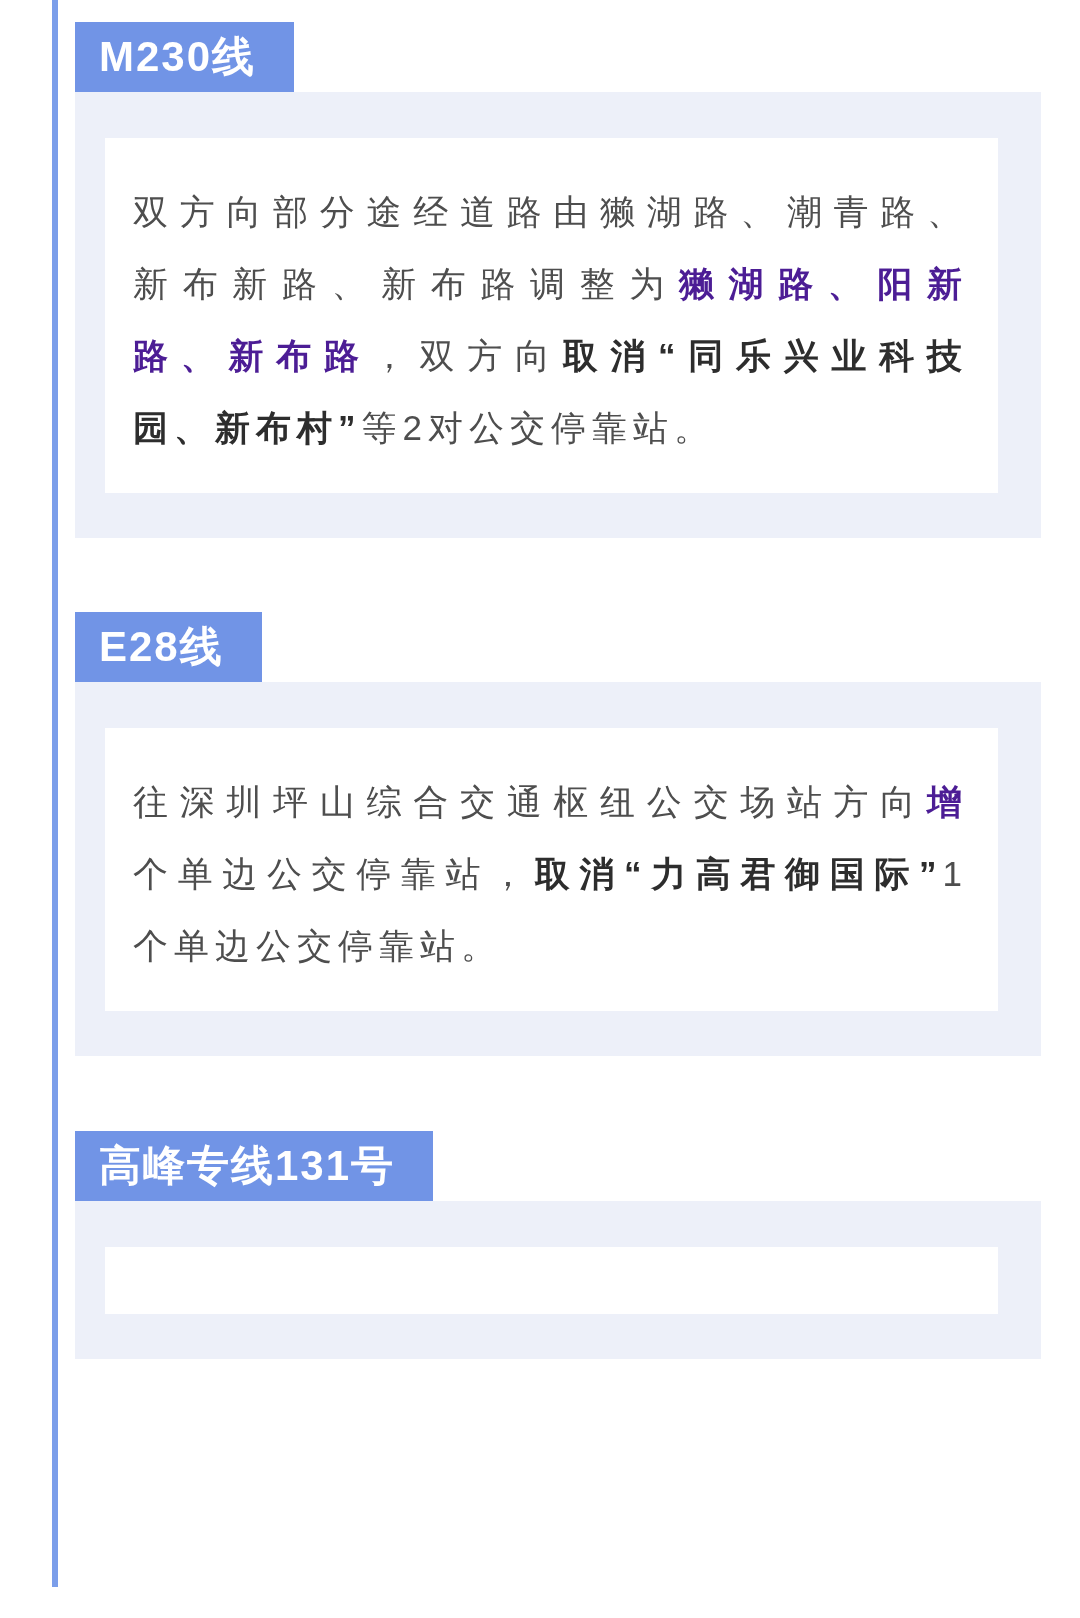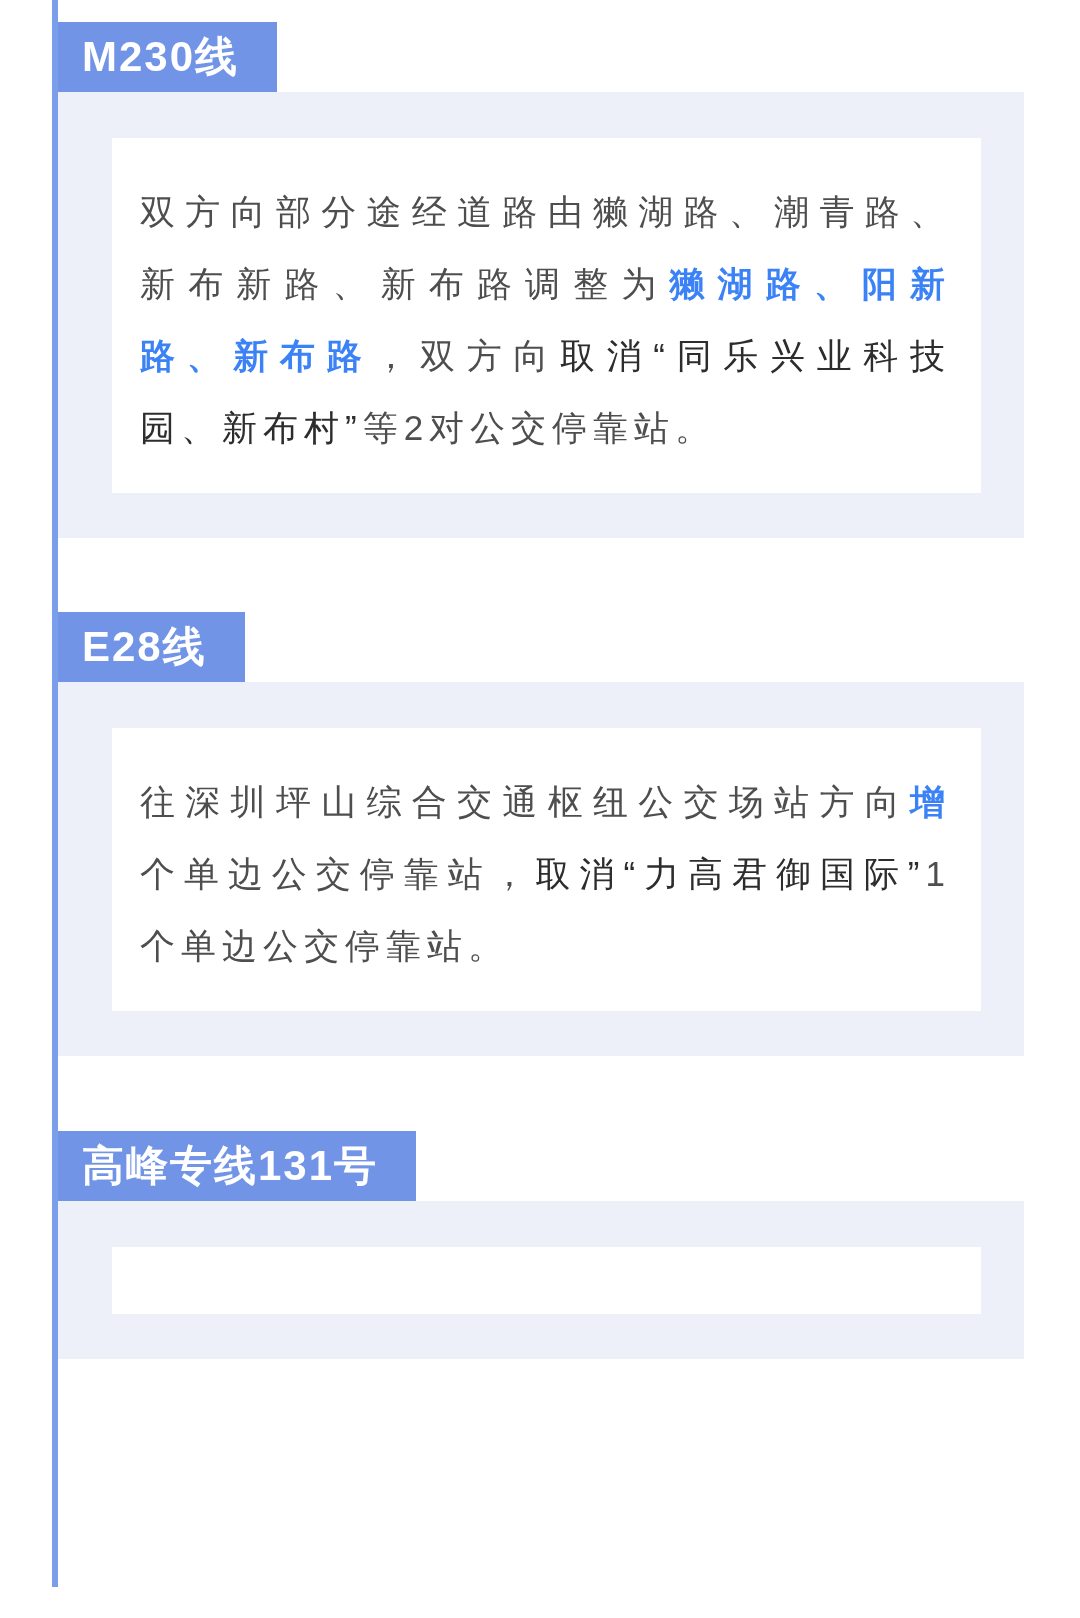--- a/index.html
+++ b/index.html
@@ -1,37 +1,37 @@
 <!DOCTYPE html>
 <html><head>
 <meta charset="utf-8">
 <style>
   html,body{margin:0;padding:0;background:#ffffff;}
   body{font-family:"Liberation Sans","DejaVu Sans",sans-serif;}
   .page{position:relative;width:1080px;height:1618px;overflow:hidden;background:#ffffff;}
   .accent-bar{position:absolute;left:52px;top:0;width:6px;height:1587px;background:#7b9eea;}
-  .content{position:absolute;left:58px;top:22px;width:966px;}
+  .content{position:absolute;left:75px;top:22px;width:966px;}
   .section{margin:0;}
   .section.gap1{margin-top:74px;}
   .section.gap2{margin-top:75px;}
   .route-badge{
     display:inline-block;background:#7194e6;color:#ffffff;
     font-weight:bold;font-size:42px;height:70px;line-height:70px;
     padding:0 38px 0 24px;letter-spacing:2px;vertical-align:bottom;
   }
-  .panel{background:#edf0f9;padding:46px 43px 45px 54px;}
+  .panel{background:#edf0f9;padding:46px 43px 45px 30px;}
   .card{background:#ffffff;padding:38px 30px 29px 28px;}
   .line{
     font-size:35px;line-height:72px;height:72px;letter-spacing:6px;
     color:#4e4e4e;text-align:justify;text-align-last:justify;
   }
   .line.last{text-align-last:left;}
   .seg.normal{color:#4e4e4e;font-weight:normal;}
-  .seg.bold{color:#2d2d2d;font-weight:normal;}
-  .seg.red{color:#3b82f6;font-weight:bold;}
+  .seg.bold{color:#2d2d2d;font-weight:bold;}
+  .seg.red{color:#4c1d95;font-weight:bold;}
   .seg.link{color:#4a6b9e;font-weight:bold;}
   .search-sup{
     color:#4a6b9e;display:inline-block;vertical-align:20px;
     line-height:0;margin:0 2px;letter-spacing:0;
   }
   .search-sup svg{display:inline-block;}
 </style>
 </head>
 <body>
 

